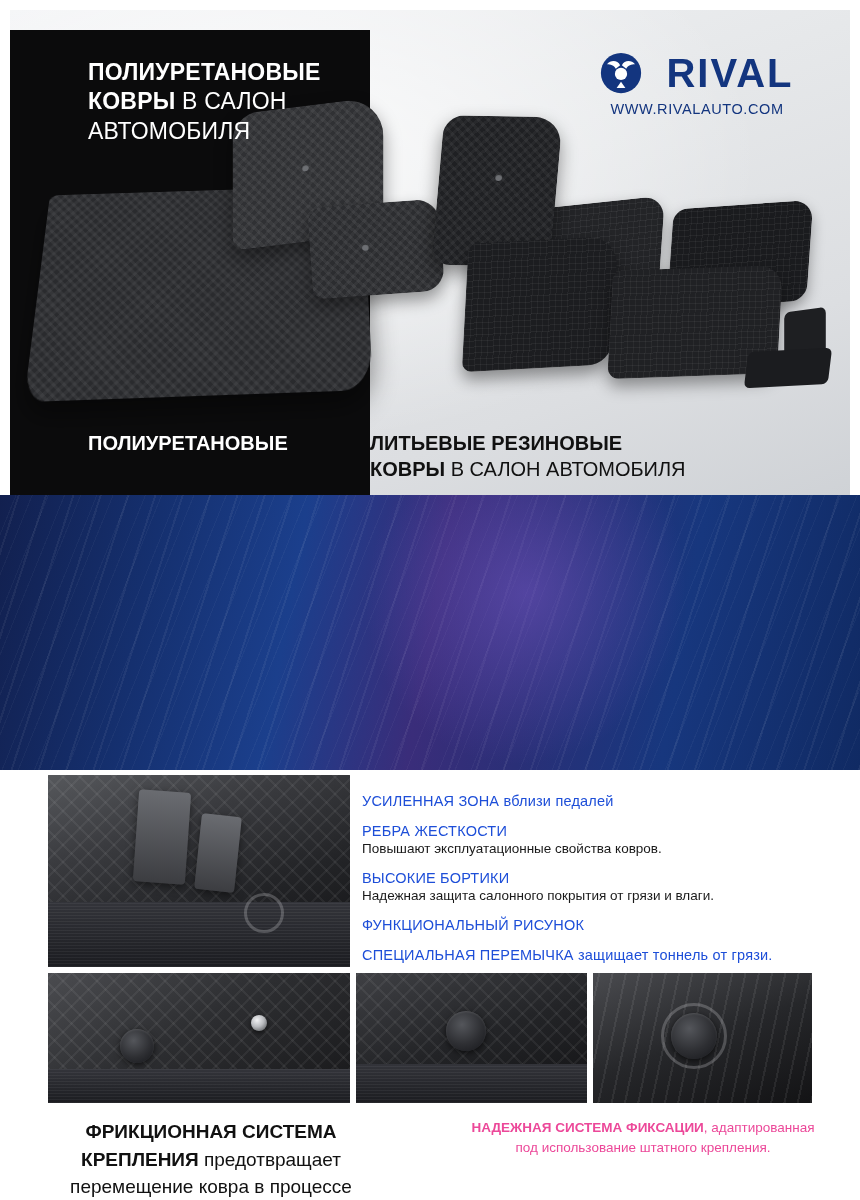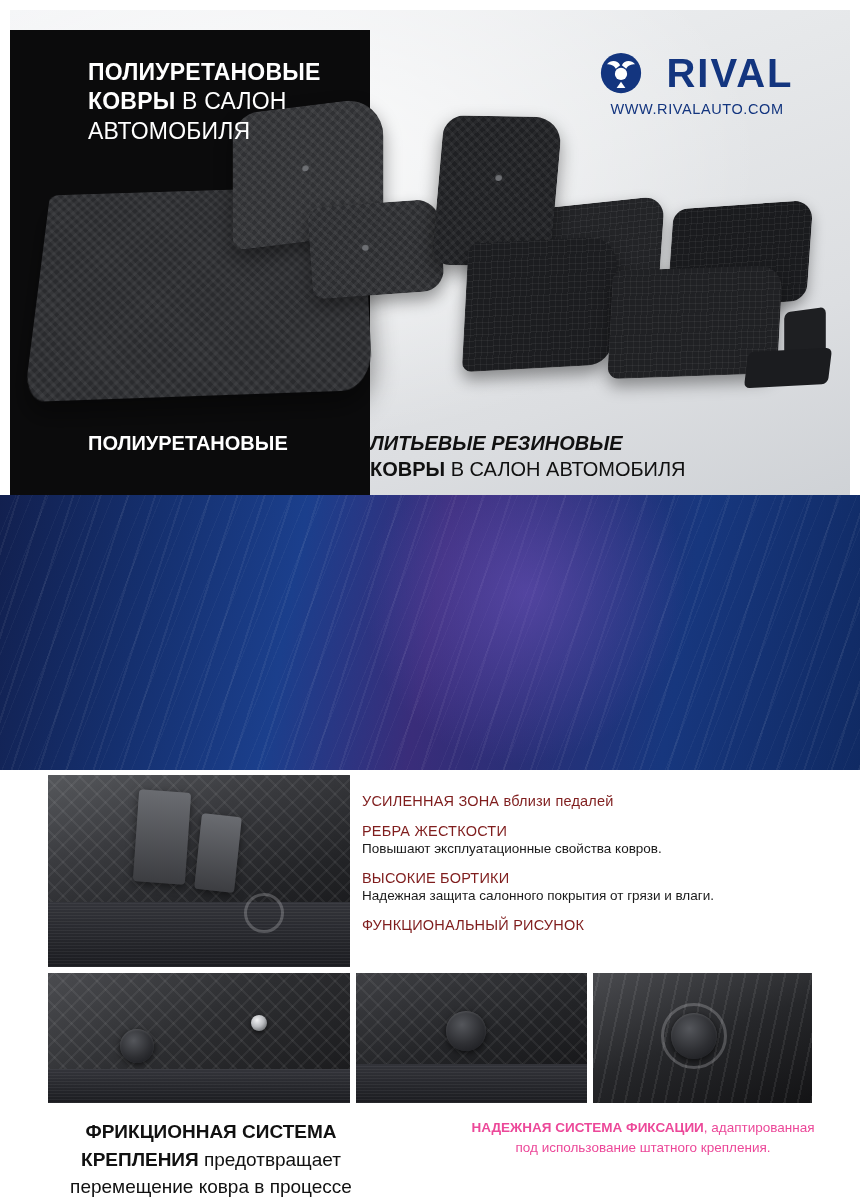--- a/index.html
+++ b/index.html
@@ -70,21 +70,21 @@
 
   .hero-right-caption {
     position: absolute;
     left: 360px; top: 420px;
     width: 440px;
     color: #111111;
     font-size: 20px;
     line-height: 1.3;
     z-index: 6;
   }
-  .hero-right-caption .l1 { font-weight: 700; font-style: italic; }
+  .hero-right-caption .l1 { font-weight: 700; }
   .hero-right-caption .l2 b { font-weight: 700; }
 
   
   .logo-box {
     position: absolute;
     right: 28px; top: 42px;
     width: 250px;
     text-align: center;
     z-index: 7;
   }
@@ -329,21 +329,21 @@
     border-radius: 50%;
     border: 3px solid rgba(200,202,206,0.28);
   }
 
   .bullets {
     position: absolute;
     left: 362px; top: 793px;
     width: 470px;
   }
   .bullet { margin-bottom: 14px; }
-  .bullet .head { font-size: 14.5px; color: #7f1d1d; font-weight: 400; }
+  .bullet .head { font-size: 14.5px; color: #1d4ed8; font-weight: 400; }
   .bullet .sub { font-size: 13.5px; color: #1a1a1a; margin-top: 2px; }
   .bullet .caps { letter-spacing: 0.2px; }
 
   .cap-left {
     position: absolute;
     left: 46px; top: 1118px;
     width: 330px;
     font-size: 19px;
     line-height: 1.45;
     color: #111;
@@ -448,20 +448,23 @@
       <div class="head caps">РЕБРА ЖЕСТКОСТИ</div>
       <div class="sub">Повышают эксплуатационные свойства ковров.</div>
     </div>
     <div class="bullet">
       <div class="head caps">ВЫСОКИЕ БОРТИКИ</div>
       <div class="sub">Надежная защита салонного покрытия от грязи и влаги.</div>
     </div>
     <div class="bullet">
       <div class="head caps">ФУНКЦИОНАЛЬНЫЙ РИСУНОК</div>
     </div>
+    <div class="bullet">
+      <div class="head caps"><span>СПЕЦИАЛЬНАЯ ПЕРЕМЫЧКА</span><span> защищает тоннель от грязи.</span></div>
+    </div>
   </div>
 
   <div class="photo ph-b">
     <div class="diamond"></div>
     <div class="stud dark" style="left:72px; top:56px; width:34px; height:34px;"></div>
     <div class="stud" style="left:203px; top:42px; width:16px; height:16px;"></div>
     <div class="carpet" style="height:26%;"></div>
   </div>
 
   <div class="photo ph-c">

